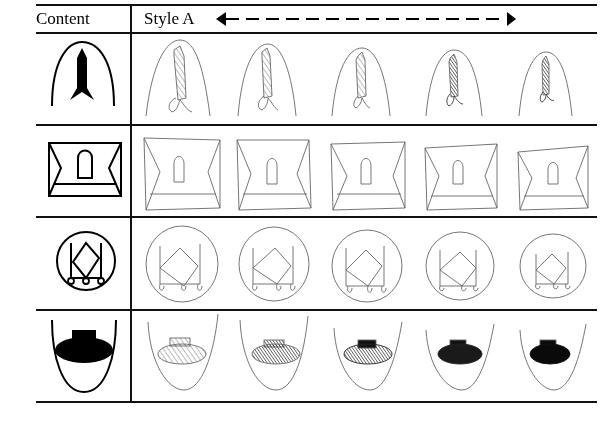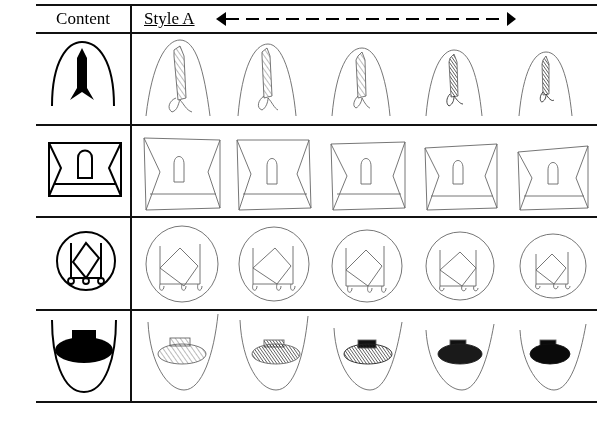--- a/index.html
+++ b/index.html
@@ -1,22 +1,22 @@
 <!DOCTYPE html>
 <html><head>
 <meta charset="utf-8">
 <style>
   html, body { margin: 0; padding: 0; background: #ffffff; }
   body { width: 606px; height: 428px; position: relative; overflow: hidden; font-family: "Liberation Serif", serif; color: #000; }
   .fig { position: absolute; left: 36px; top: 4px; width: 561px; height: 398px; }
   .hline { position: absolute; left: 0; width: 561px; height: 1.5px; background: #111; }
   .vline { position: absolute; left: 94px; top: 0; width: 1.5px; height: 398px; background: #111; }
   .hdr { position: absolute; top: 0; height: 28px; line-height: 29px; font-size: 17px; }
-  .hdr-content { left: 0; width: 94px; text-align: center; }
-  .hdr-a { left: 108px; text-decoration: underline; }
+  .hdr-content { left: 0; width: 94px; text-align: left; }
+  .hdr-a { left: 108px; }
   .hdr-b { right: 6px; }
   .arrow { position: absolute; left: 180px; top: 7px; width: 300px; height: 16px; }
   .cell { position: absolute; }
   .cell svg { display: block; }
 </style>
 </head>
 <body>
 
 <div class="fig">
 

